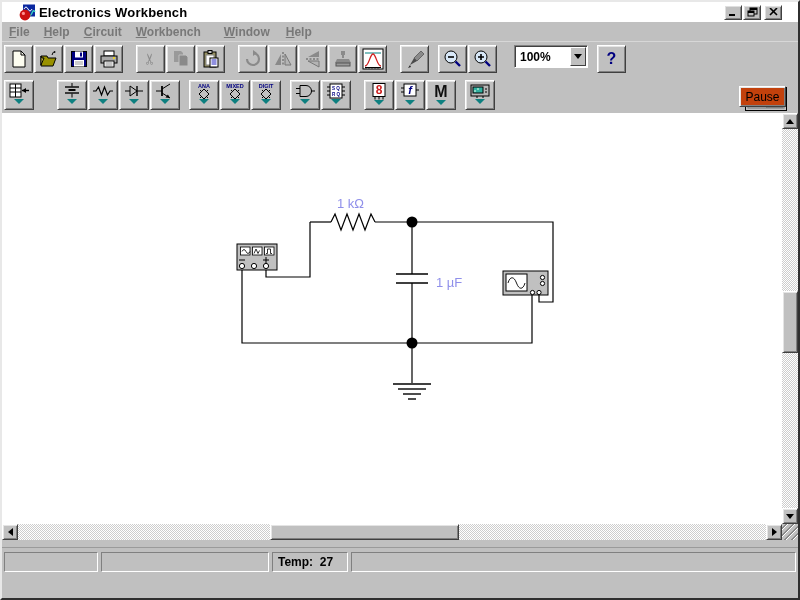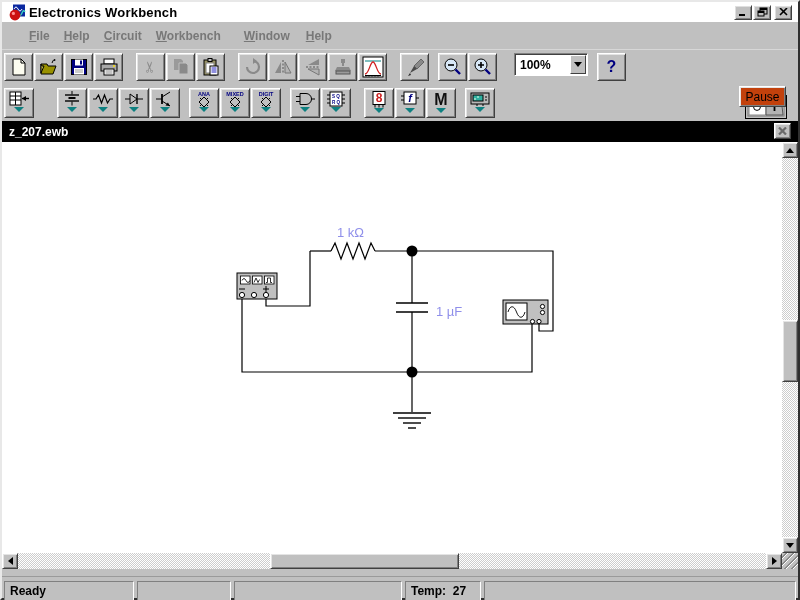--- a/index.html
+++ b/index.html
@@ -3,31 +3,31 @@
 <meta charset="utf-8">
 <style>
   * { box-sizing: border-box; margin: 0; padding: 0; }
   html,body { width:800px; height:600px; overflow:hidden; }
   body { font-family:"Liberation Sans", sans-serif; background:#c0c0c0; position:relative; }
 
   .window { position:absolute; inset:0; background:#c0c0c0;
             border:2px solid; border-color:#e8e8e8 #2f2f2f #2f2f2f #e8e8e8; }
 
   
-  .titlebar { height:20px; background:#ffffff; display:flex; align-items:center; padding:0 6px; }
+  .titlebar { height:20px; background:#ffffff; display:flex; align-items:center; padding:0 16px; }
   .app-icon { width:17px; height:17px; margin:0 3px 0 1px; }
   .title-text { font-size:13px; font-weight:bold; color:#000; flex:1; letter-spacing:0.2px; }
   .winbtn { width:18px; height:15px; background:#c0c0c0; border:1px solid;
             border-color:#ffffff #404040 #404040 #ffffff;
             box-shadow:inset 1px 1px 0 #dfdfdf, inset -1px -1px 0 #808080;
             display:flex; align-items:center; justify-content:center; margin-left:1px; }
   .winbtn.close { margin-left:3px; }
 
   
-  .menubar { height:28px; display:flex; align-items:center; padding-left:20px;
+  .menubar { height:20px; display:flex; align-items:center; padding-left:0;
              border-bottom:1px solid #d7d7d7; }
   .menu-item { display:inline-block; font-size:12px; font-weight:bold; color:#787878;
                padding:1px 7px; }
   .menu-item::first-letter { text-decoration:underline; }
 
   
   .toolbar1 { height:35px; padding:3px 0 0 2px; display:flex; align-items:flex-start; position:relative; }
   .toolbar2 { height:36px; padding:3px 0 0 2px; display:flex; align-items:flex-start; position:relative; }
   .tb-btn { width:29px; height:28px; background:#c0c0c0; border:1px solid;
             border-color:#ffffff #404040 #404040 #ffffff;
@@ -428,28 +428,20 @@
         <path d="M8,13 v2 M14,13 v2" stroke="#000"></path>
       </svg>
       <svg width="10" height="5" viewBox="0 0 10 5">
           <path d="M0,0 h10 l-5,5 z" fill="#0e8080"></path>
         </svg>
     </div>
   </div>
 
   <div class="pause-btn">Pause</div>
 
-  <div class="docbar">
-    <span class="doc-title">z_207.ewb</span>
-    <div class="doc-close">
-      <svg width="9" height="8" viewBox="0 0 9 8">
-        <path d="M1,0.5 L8,7.5 M8,0.5 L1,7.5" stroke="#6a6a6a" stroke-width="2.2"></path>
-      </svg>
-    </div>
-  </div>
 
   <div class="main-area">
     <div class="canvas">
       <svg width="780" height="411" viewBox="2 133 780 411">
 
         <g stroke="#000" stroke-width="1.2" fill="none">
           <path d="M310,242 H331"></path>
           <path d="M375,242 H553 V322 H539 V315"></path>
           <path d="M266,290 V297 H310 V242"></path>
           <path d="M242,290 V363 H532 V315"></path>
@@ -533,20 +525,19 @@
       <svg width="5" height="8" viewBox="0 0 5 8">
           <path d="M0,0 v8 l5,-4 z" fill="#000"></path>
         </svg>
     </div>
     <div class="grip"></div>
   </div>
 
   <div class="bottom-gap"></div>
 
   <div class="statusbar">
-    <div class="status-panel sp1">Ready</div>
     <div class="status-panel sp2"></div>
     <div class="status-panel sp3"></div>
     <div class="status-panel sp4">Temp:  27</div>
     <div class="status-panel sp5"></div>
   </div>
 
 </div>
 
 </body></html>

